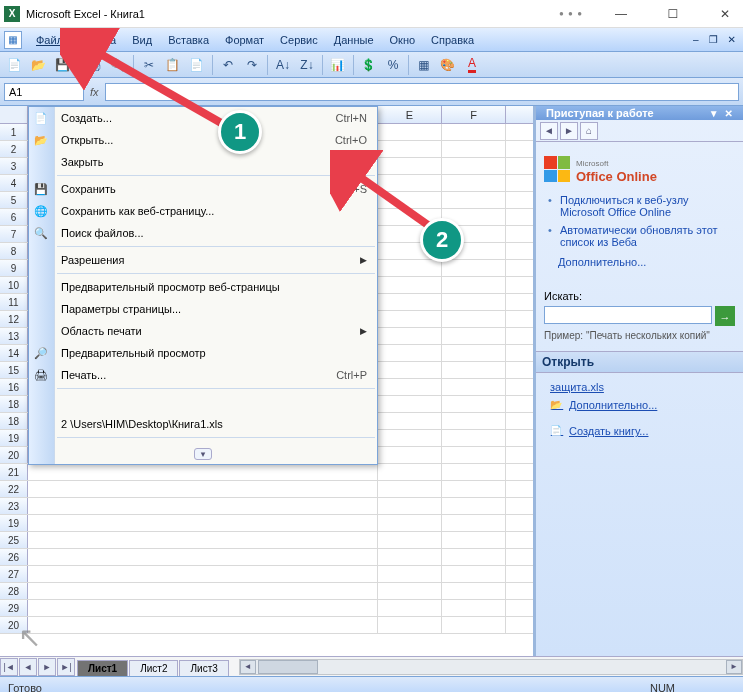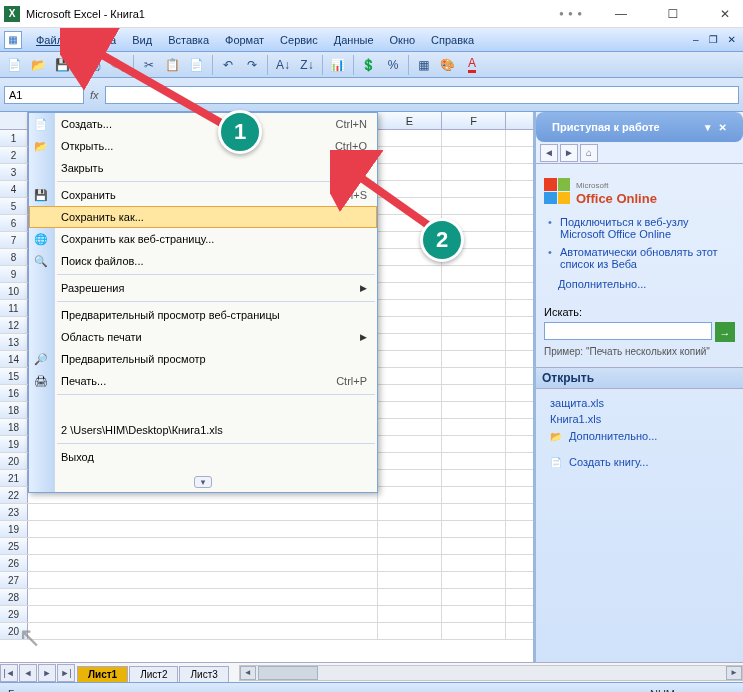--- a/index.html
+++ b/index.html
@@ -16,21 +16,21 @@
 .menubar .mb-icon { width:18px; height:18px; background:#fff; border:1px solid #7ba4d8; margin-right:6px; display:flex;align-items:center;justify-content:center;color:#2a6fc0;font-size:10px; }
 .menubar .mi { font-size:11px; padding:3px 8px; color:#14386a; }
 .menubar .mi u { text-decoration: underline; }
 .menubar .right { margin-left:auto; display:flex; gap:4px; }
 .menubar .right span { font-size:10px; color:#14386a; padding:0 3px; }
 
 .toolbar { height: 26px; background: linear-gradient(#dce9fb,#c1d8f5); border-bottom:1px solid #7ba4d8; display:flex; align-items:center; gap:2px; padding:0 4px; overflow:hidden; }
 .toolbar .tb { width:22px; height:22px; display:flex; align-items:center; justify-content:center; font-size:12px; color:#2a4f80; }
 .toolbar .sep { width:1px; height:20px; background:#9ab7dd; margin:0 2px; }
 
-.formula-row { height:34px; background:linear-gradient(#dce9fb,#c1d8f5); border-bottom:1px solid #7ba4d8; display:flex; align-items:center; padding:0 4px; }
+.formula-row { height:28px; background:linear-gradient(#dce9fb,#c1d8f5); border-bottom:1px solid #7ba4d8; display:flex; align-items:center; padding:0 4px; }
 .formula-row .cellref { width:80px; height:18px; background:#fff; border:1px solid #7ba4d8; font-size:11px; padding:0 4px; display:flex; align-items:center; }
 .formula-row .fx { margin:0 6px; font-style:italic; font-size:11px; color:#555; }
 .formula-row .fbar { flex:1; height:18px; background:#fff; border:1px solid #7ba4d8; }
 
 .workarea { position:relative; height: calc(692px - 28px - 24px - 26px - 22px - 20px - 22px); display:flex; }
 .sheet { position:relative; flex:1; background:#fff; overflow:hidden; }
 
 .colhdr { position:absolute; top:0; left:0; right:0; height:18px; background:linear-gradient(#f7fbff,#dce9fb); border-bottom:1px solid #aac; display:flex; }
 .colhdr .ch { border-right:1px solid #aac; font-size:11px; color:#333; text-align:center; line-height:18px; flex:0 0 64px; }
 .colhdr .ch.corner { flex:0 0 28px; background:#e8f0fb; }
@@ -45,21 +45,21 @@
 .file-menu .mi-row { position:relative; display:flex; align-items:center; height:22px; font-size:11px; padding-left:32px; padding-right:10px; }
 .file-menu .mi-row.highlighted { background:#ffe7a2; border:1px solid #e8a43f; padding-left:31px; padding-right:9px; }
 .file-menu .mi-row .ic { position:absolute; left:4px; width:16px; height:16px; display:flex; align-items:center; justify-content:center; font-size:11px; }
 .file-menu .mi-row .shortcut { margin-left:auto; color:#555; }
 .file-menu .mi-row .arrow { margin-left:auto; font-size:9px; color:#333; }
 .file-menu .divider { height:1px; background:#cad9ec; margin:2px 2px 2px 28px; }
 .file-menu .expand { text-align:center; padding:3px 0; }
 .file-menu .expand span { display:inline-block; border:1px solid #aac; border-radius:3px; padding:0 6px; font-size:9px; color:#557; background:#eef4fc; }
 
 .taskpane { width:210px; background:linear-gradient(#e7f0fd,#d0e2fa); border-left:3px solid #9ab7dd; display:flex; flex-direction:column; }
-.taskpane .tp-hdr { height:30px; background:linear-gradient(#8fb6ea,#6f9cdc); color:#fff; display:flex; align-items:center; font-size:11px; font-weight:bold; padding:0 16px;border-radius:8px; }
+.taskpane .tp-hdr { height:14px; background:linear-gradient(#8fb6ea,#6f9cdc); color:#fff; display:flex; align-items:center; font-size:11px; font-weight:bold; padding:0 10px; }
 .taskpane .tp-hdr .tp-ctrl { margin-left:auto; display:flex; gap:6px; font-size:10px; }
 .taskpane .tp-nav { height:22px; display:flex; align-items:center; gap:2px; padding:0 4px; border-bottom:1px solid #aac; }
 .taskpane .tp-nav .nb { width:18px; height:18px; border:1px solid #aac; background:#f3f8ff; display:flex;align-items:center;justify-content:center;font-size:10px;color:#557; }
 .taskpane .tp-body { flex:1; padding:6px 8px; font-size:11px; overflow:hidden; }
 .taskpane .office-logo { display:flex; align-items:center; gap:6px; margin:6px 0 10px; }
 .taskpane .office-logo .sq { width:26px; height:26px; display:grid; grid-template-columns:1fr 1fr; grid-template-rows:1fr 1fr; gap:1px; }
 .taskpane .office-logo .sq span:nth-child(1){background:#ea3e23;} 
 .taskpane .office-logo .sq span:nth-child(2){background:#80bb42;} 
 .taskpane .office-logo .sq span:nth-child(3){background:#339ae7;} 
 .taskpane .office-logo .sq span:nth-child(4){background:#fcb813;}
@@ -68,28 +68,28 @@
 .taskpane ul { list-style:none; margin:0 0 8px 4px; }
 .taskpane ul li { position:relative; padding-left:12px; margin-bottom:6px; }
 .taskpane ul li::before { content:"•"; position:absolute; left:0; color:#4a7bc0; }
 .taskpane ul li a { color:#1b4db3; text-decoration:none; }
 .taskpane .extra { color:#1b4db3; cursor:pointer; margin-left:14px; }
 .taskpane .search-row { display:flex; margin:4px 0; }
 .taskpane .search-row input { flex:1; height:18px; border:1px solid #7ba4d8; font-size:11px; padding:0 3px; }
 .taskpane .search-row .go { width:20px; height:20px; background:#3c9a3c; color:#fff; display:flex;align-items:center;justify-content:center; margin-left:3px; font-size:11px; }
 .taskpane .example { color:#555; font-size:10px; margin-top:2px; }
 .taskpane .section-hdr { background:linear-gradient(#cfe0f7,#b9d2f2); color:#14386a; font-weight:bold; padding:3px 6px; margin:10px -8px 6px; font-size:12px; border-top:1px solid #aac; border-bottom:1px solid #aac; }
-.taskpane .link-row { display:flex; align-items:center; gap:5px; color:#1b4db3; padding:2px 0 2px 6px; font-size:11px; }
+.taskpane .link-row { display:flex; align-items:flex-end; gap:5px; color:#1b4db3; padding:2px 0 2px 6px; font-size:11px;text-decoration:underline; }
 .taskpane .link-row .li-ic { width:14px; height:14px; display:flex;align-items:center;justify-content:center;font-size:10px; }
 
 .sheet-tabs { height:20px; background:#f4f5f6; border-top:1px solid #aac; display:flex; align-items:center; font-size:10px; }
 .sheet-tabs .nav-btns { display:flex; }
 .sheet-tabs .nb { width:18px; height:18px; border:1px solid #aac; background:#e7eef8; display:flex;align-items:center;justify-content:center; color:#557; font-size:9px; margin-right:1px; }
 .sheet-tabs .tab { padding:2px 10px; background:#fff; border:1px solid #aac; border-bottom:none; margin-left:1px; position:relative; top:1px; }
-.sheet-tabs .tab.active { font-weight:bold; background:#eab308; }
+.sheet-tabs .tab.active { font-weight:bold; background:#737373; }
 .sheet-tabs .tab.inactive { background:#e8eef7; }
 .sheet-tabs .scroll-track { flex:1; margin-left:10px; height:16px; background:#e8ecf0; border:1px solid #c3c7cb; position:relative; }
 .sheet-tabs .scroll-track .thumb { position:absolute; left:18px; width:60px; top:0; bottom:0; background:#cfd7e1; border:1px solid #a8b2bf; }
 .sheet-tabs .scroll-track .ab { position:absolute; top:0; bottom:0; width:16px; background:#dde4ec; border:1px solid #a8b2bf; display:flex;align-items:center;justify-content:center;font-size:8px;color:#557; }
 .sheet-tabs .scroll-track .ab.l{left:0;} .sheet-tabs .scroll-track .ab.r{right:0;}
 
 .statusbar { height:22px; background:linear-gradient(#dce9fb,#b7d4fb); border-top:1px solid #7ba4d8; display:flex; align-items:center; padding:0 8px; font-size:11px; color:#333; }
 .statusbar .num { margin-left:auto; margin-right:60px; }
 
 .annotation { position:absolute; z-index:50; pointer-events:none; }
@@ -407,42 +407,42 @@
         <div class="mi-row">
           <span class="ic"></span>
           <span>Закрыть</span>
         </div>
         <div class="divider"></div>
         <div class="mi-row">
           <span class="ic">💾</span>
           <span>Сохранить</span>
           <span class="shortcut">Ctrl+S</span>
         </div>
-        <div class="mi-row highlighted">
-          <span class="ic"></span>
-          <span>Сохранить как...</span>
-        </div>
         <div class="mi-row">
           <span class="ic">🌐</span>
           <span>Сохранить как веб-страницу...</span>
         </div>
         <div class="mi-row">
           <span class="ic">🔍</span>
           <span>Поиск файлов...</span>
         </div>
         <div class="divider"></div>
         <div class="mi-row">
           <span class="ic"></span>
           <span>Разрешения</span>
           <span class="arrow">▶</span>
         </div>
         <div class="divider"></div>
         <div class="mi-row">
           <span class="ic"></span>
           <span>Предварительный просмотр веб-страницы</span>
+        </div>
+        <div class="mi-row">
+          <span class="ic"></span>
+          <span>Параметры страницы...</span>
         </div>
         <div class="mi-row">
           <span class="ic"></span>
           <span>Область печати</span>
           <span class="arrow">▶</span>
         </div>
         <div class="mi-row">
           <span class="ic">🔎</span>
           <span>Предварительный просмотр</span>
         </div>
@@ -453,24 +453,20 @@
         </div>
         <div class="divider"></div>
         <div class="mi-row">
           <span class="ic"></span>
         </div>
         <div class="mi-row">
           <span class="ic"></span>
           <span>2 \Users\HIM\Desktop\Книга1.xls</span>
         </div>
         <div class="divider"></div>
-        <div class="mi-row">
-          <span class="ic"></span>
-          <span>Выход</span>
-        </div>
         <div class="expand"><span>▾</span></div>
       </div>
   </div>
 
   <div class="taskpane">
     <div class="tp-hdr">
       <span>Приступая к работе</span>
       <div class="tp-ctrl">
         <span>▼</span>
         <span>✕</span>
@@ -489,32 +485,29 @@
             <span></span>
             <span></span>
           </div>
         <div class="ot"><span style="font-size:8px;color:#777">Microsoft</span><br><b>Office Online</b></div>
       </div>
       <ul>
         <li><a>Подключиться к веб-узлу Microsoft Office Online</a></li>
         <li><a>Автоматически обновлять этот список из Веба</a></li>
       </ul>
       <div class="extra">Дополнительно...</div>
-      <div style="margin-top:16px">Искать:</div>
+      <div style="margin-top:22px">Искать:</div>
       <div class="search-row">
         <input placeholder="" style="">
         <div class="go">→</div>
       </div>
       <div class="example"><span>Пример:</span> <span>"Печать нескольких копий"</span></div>
       <div class="section-hdr">Открыть</div>
       <div class="link-row">
           <span>защита.xls</span>
-        </div>
-      <div class="link-row">
-          <span>Книга1.xls</span>
         </div>
       <div class="link-row">
           <span class="li-ic">📂</span>
           <span>Дополнительно...</span>
         </div>
       <div style="height:8px"></div>
       <div class="link-row">
           <span class="li-ic">📄</span>
           <span>Создать книгу...</span>
         </div>

